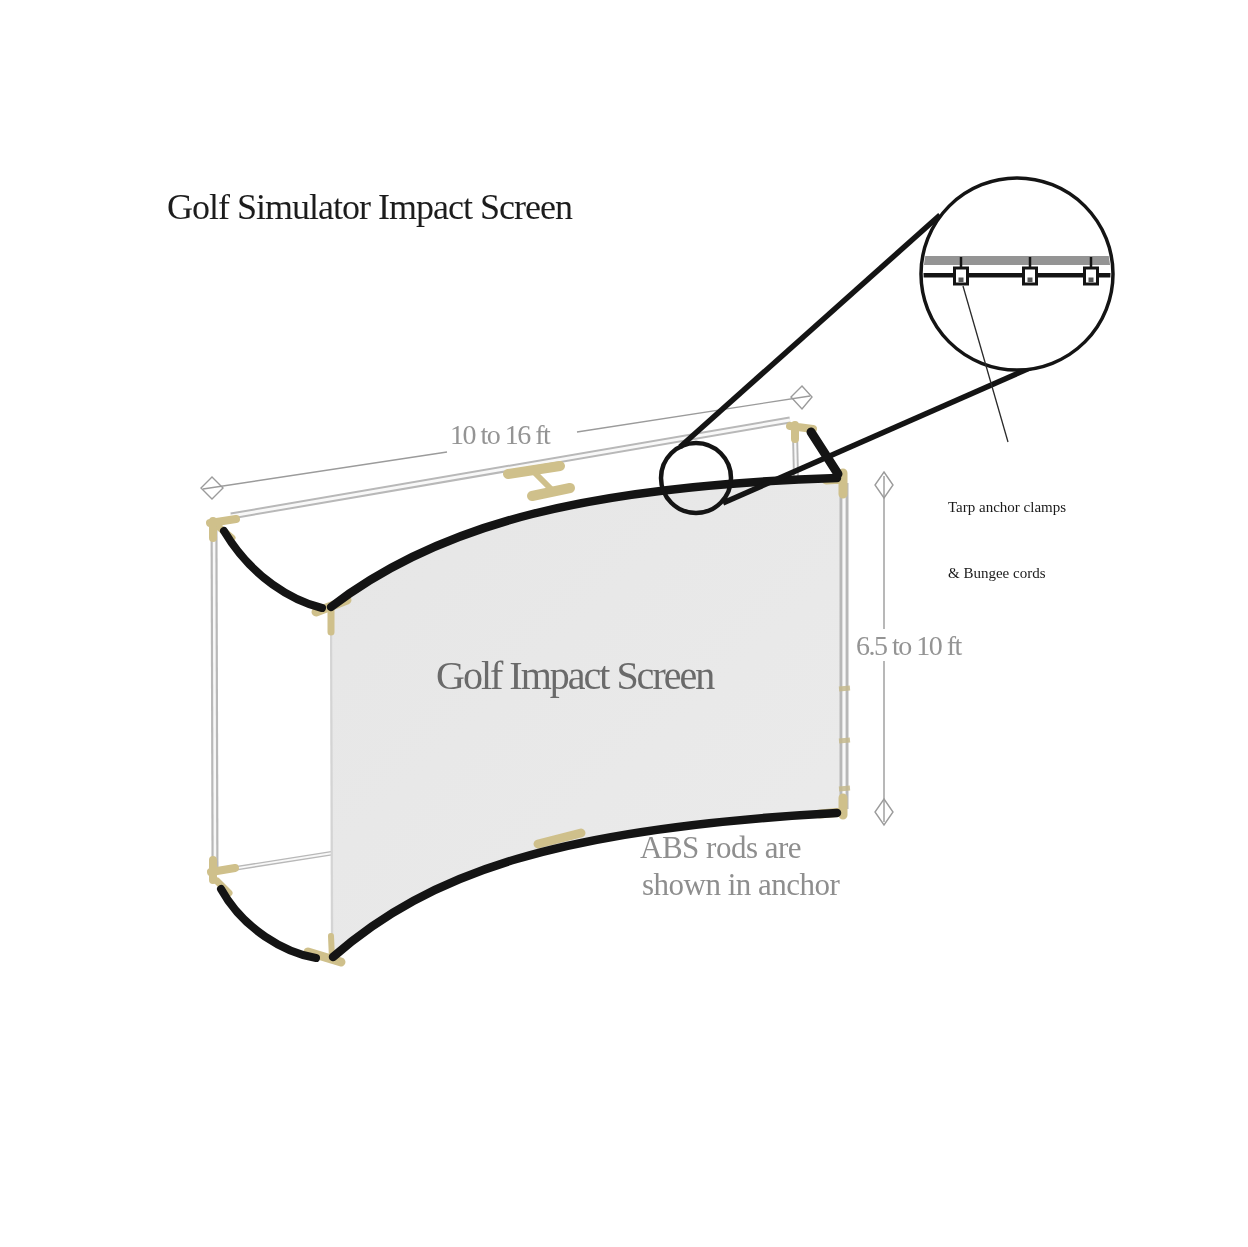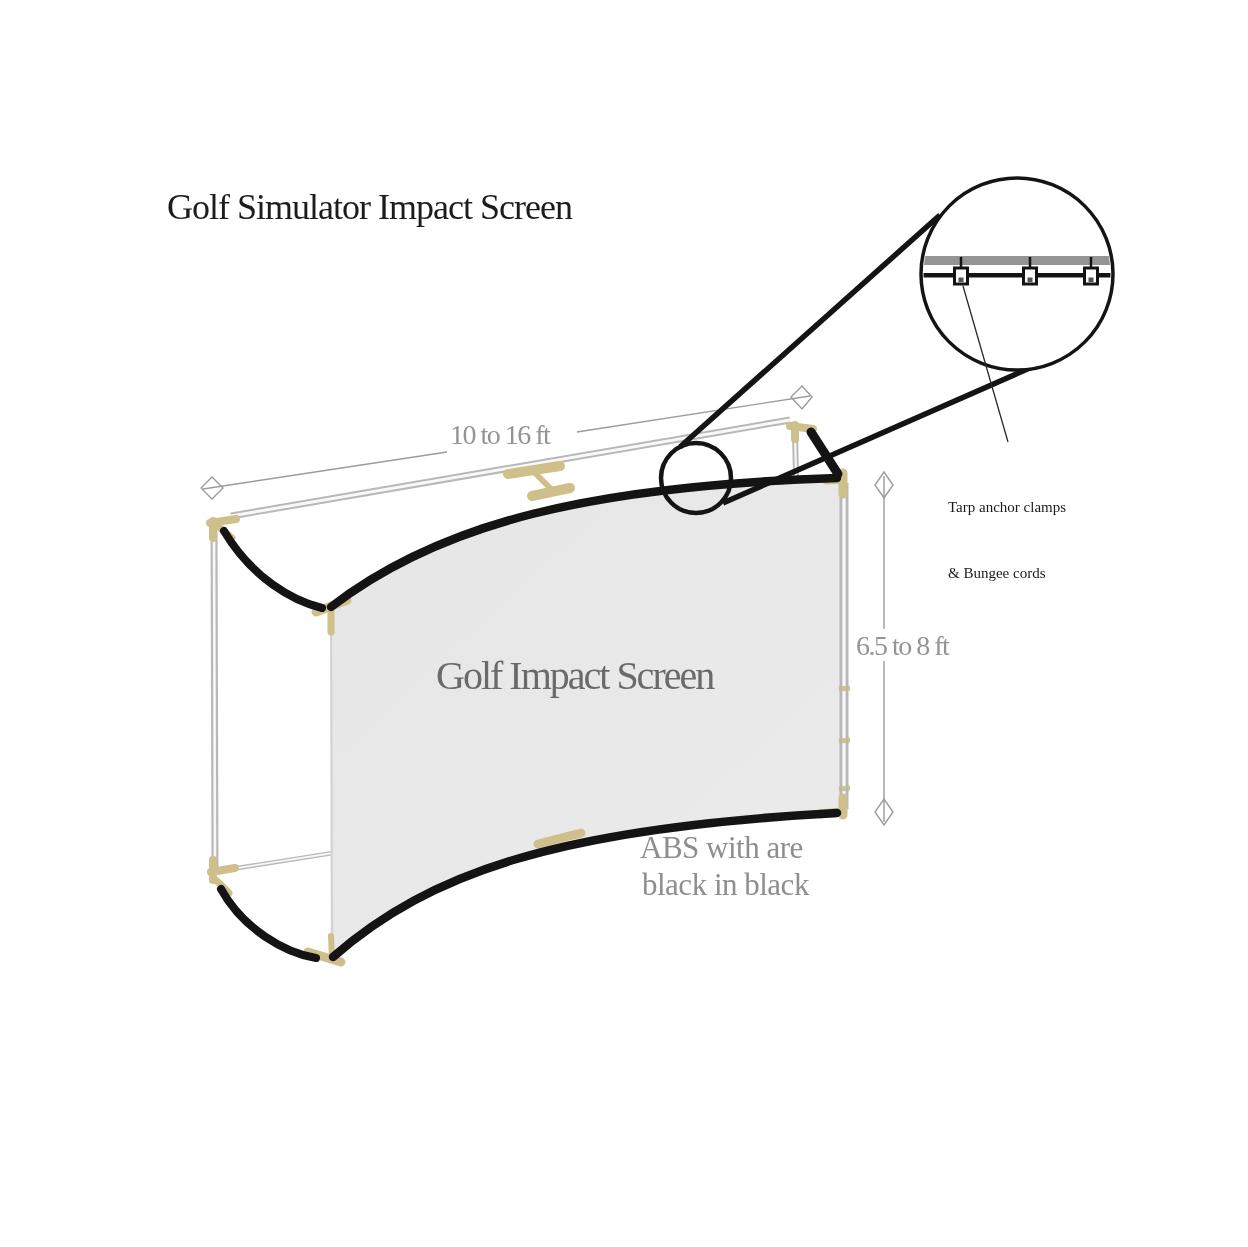--- a/index.html
+++ b/index.html
@@ -125,25 +125,25 @@
           <rect x="1088.5" y="277.5" width="5" height="4.5" fill="#555555"></rect>
         </g>
       </g>
       <path d="M963,286 L1008,442" stroke="#2a2a2a" stroke-width="1.3" fill="none"></path>
     </g>
   </svg>
 
   <div class="label title-line" style="left:167px;top:186px;">Golf Simulator Impact Screen</div>
 
   <div class="label dim-label" style="left:450px;top:419px;text-align:right;">10 to 16 ft</div>
-  <div class="label dim-label" style="left:856px;top:630px;">6.5 to 8 ft</div>
+  <div class="label dim-label" style="left:856px;top:630px;">6.5 to 10 ft</div>
 
   <div class="label screen-label" style="left:436px;top:652px;">Golf Impact Screen</div>
 
-  <div class="label note-label" style="left:640px;top:830px;">ABS with are</div>
-  <div class="label note-label" style="left:642px;top:867px;">black in black</div>
+  <div class="label note-label" style="left:640px;top:830px;">ABS rods are</div>
+  <div class="label note-label" style="left:642px;top:867px;">shown in anchor</div>
 
   <div class="label callout-label" style="left:948px;top:452px;">
     <span style="display:block;">Tarp anchor clamps</span>
     <span style="display:block;">&amp; Bungee cords</span>
   </div>
 
 </div>
 
 </body></html>

